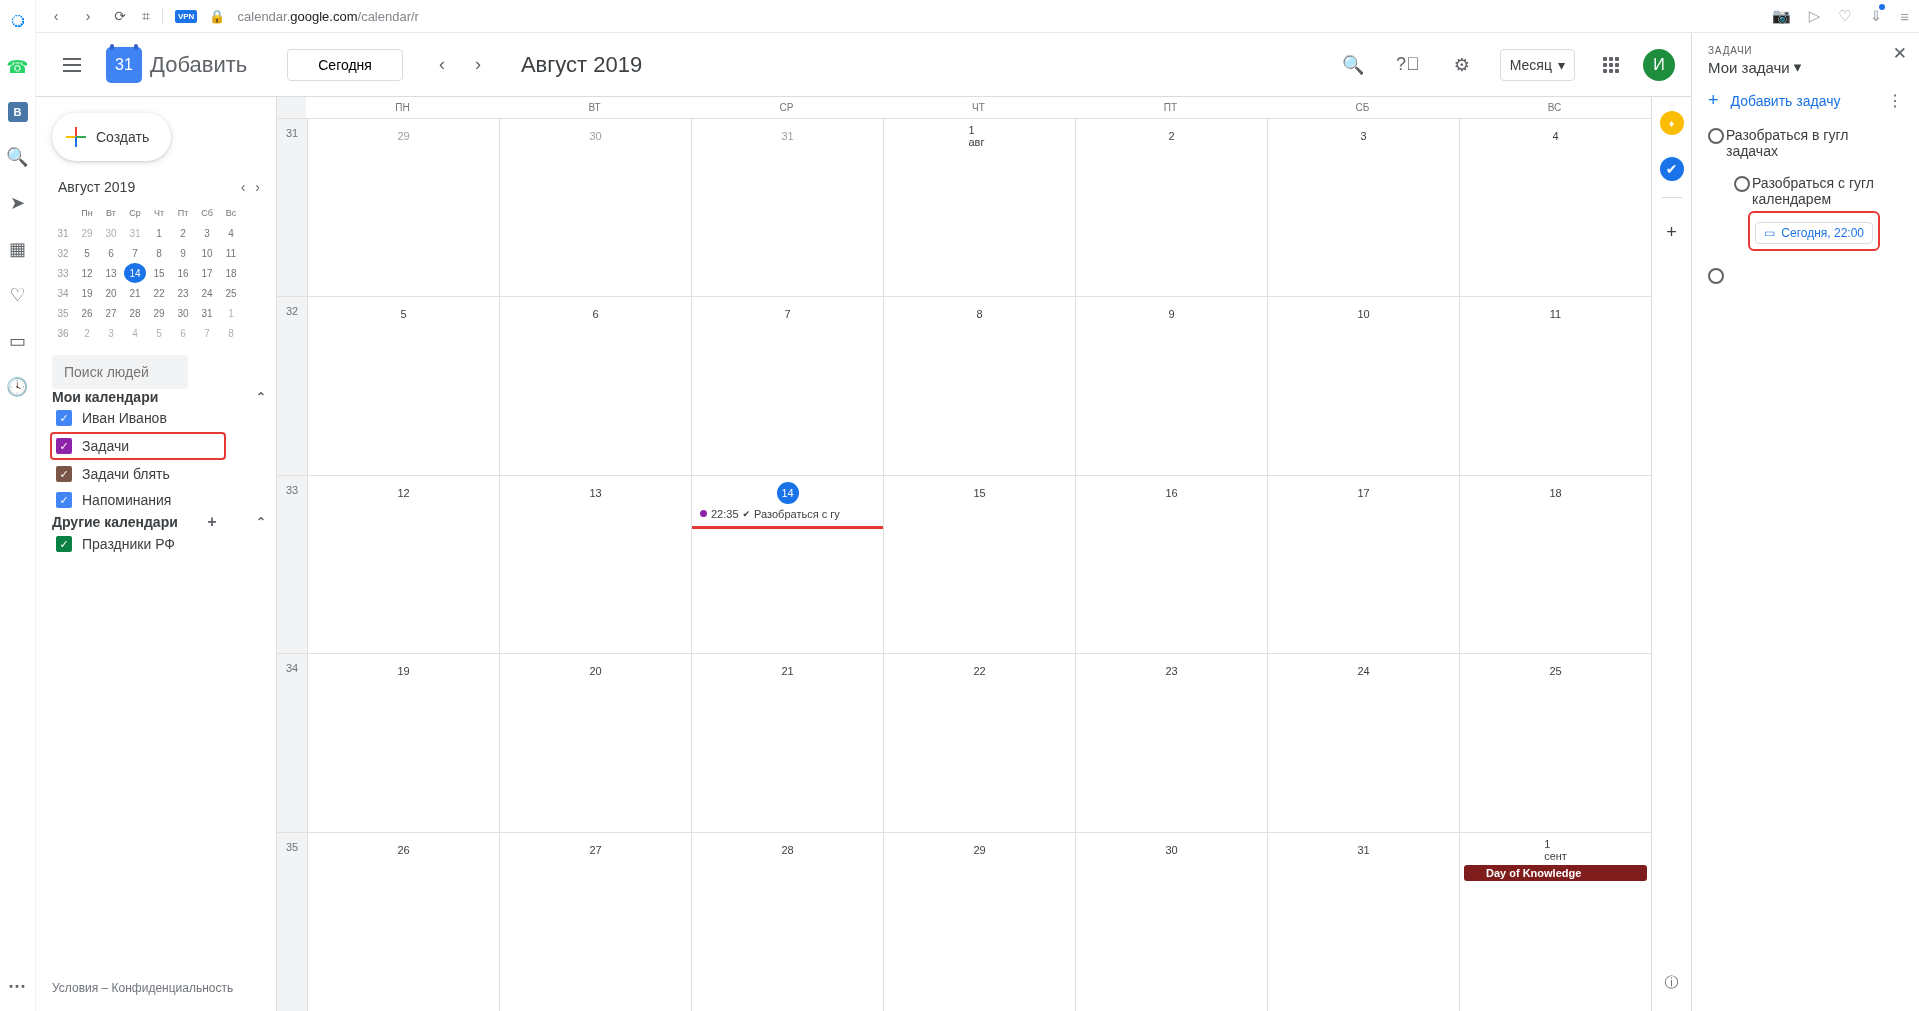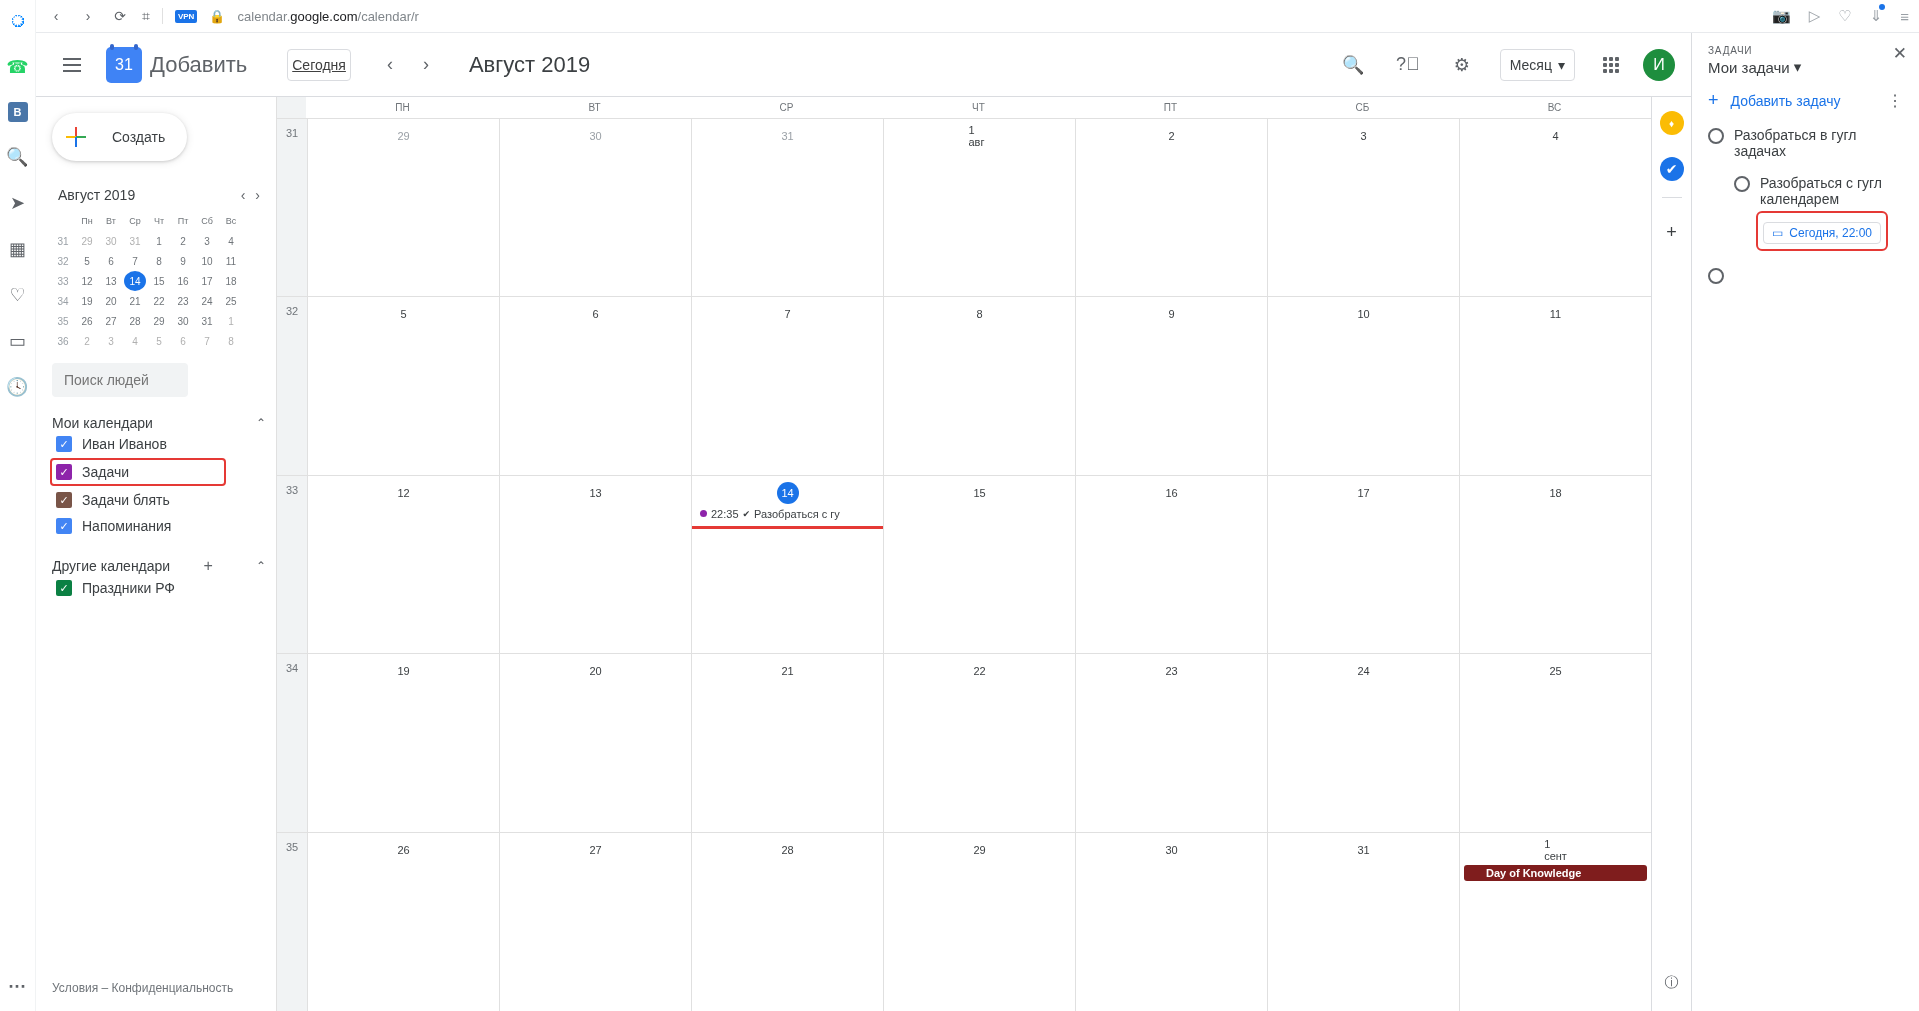--- a/index.html
+++ b/index.html
@@ -34,53 +34,53 @@
 
 .cal-header { height:64px; border-bottom:1px solid #dadce0; display:flex; align-items:center; padding:0 16px; gap:14px; }
 .menu-btn { width:40px; height:40px; display:flex; align-items:center; justify-content:center; color:#5f6368; }
 .menu-lines { display:flex; flex-direction:column; gap:4px; }
 .menu-lines span { width:18px; height:2px; background:#5f6368; }
 .logo-block { display:flex; align-items:center; gap:8px; }
 .logo-icon { width:36px; height:36px; background:#3f83f5; border-radius:5px; display:flex; align-items:center; justify-content:center; color:#fff; font-size:16px; font-weight:500; position:relative; }
 .logo-icon::before { content:''; position:absolute; top:-3px; left:4px; width:4px; height:6px; background:#3366cc; border-radius:2px; }
 .logo-icon::after { content:''; position:absolute; top:-3px; right:4px; width:4px; height:6px; background:#3366cc; border-radius:2px; }
 .logo-text { font-size:22px; color:#5f6368; }
-.today-btn { margin-left:26px; border:1px solid #dadce0; background:#fff; border-radius:4px; padding:7px 4px; font-size:14px; color:#404040;text-decoration:underline; }
+.today-btn { margin-left:26px; border:1px solid #dadce0; background:#fff; border-radius:4px; padding:7px 30px; font-size:14px; color:#000000; }
 .nav-arrows { display:flex; align-items:center; gap:6px; margin-left:10px; }
 .nav-arrows .arr { width:30px; height:30px; display:flex; align-items:center; justify-content:center; color:#5f6368; font-size:18px; border-radius:50%; }
 .current-range { margin-left:14px; font-size:22px; color:#3c4043; }
 .h-spacer { flex:1; }
 .h-icon { width:40px; height:40px; display:flex; align-items:center; justify-content:center; color:#5f6368; font-size:18px; }
 .view-select { border:1px solid #dadce0; border-radius:4px; padding:7px 9px; display:flex; align-items:center; gap:6px; font-size:14px; color:#3c4043; margin:0 4px; }
 .apps-grid { display:grid; grid-template-columns:repeat(3,4px); grid-template-rows:repeat(3,4px); gap:2px; margin:0 10px; }
 .apps-grid span { background:#5f6368; border-radius:1px; }
 .avatar { width:32px; height:32px; border-radius:50%; background:#1e8e3e; color:#fff; display:flex; align-items:center; justify-content:center; font-size:16px; }
 
 
 .cal-body { flex:1; display:flex; min-height:0; }
 .cal-sidebar { width:240px; padding:16px 10px 16px 16px; display:flex; flex-direction:column; font-size:14px; color:#3c4043; overflow:hidden; }
-.create-btn { align-self:flex-start; background:#fff; border:none; box-shadow:0 1px 3px rgba(0,0,0,0.15),0 1px 8px rgba(0,0,0,0.1); border-radius:24px; height:48px; padding:0 22px 0 14px; display:flex; align-items:center; gap:26px; font-size:14px; color:#3c4043; margin-bottom:26px; }
+.create-btn { align-self:flex-start; background:#fff; border:none; box-shadow:0 1px 3px rgba(0,0,0,0.15),0 1px 8px rgba(0,0,0,0.1); border-radius:24px; height:48px; padding:0 22px 0 14px; display:flex; align-items:center; gap:10px; font-size:14px; color:#3c4043; margin-bottom:18px; }
 .create-btn .plus { font-size:26px; font-weight:300; position:relative; width:20px; height:20px; }
 .create-btn .plus::before { content:''; position:absolute; left:9px; top:0; width:2px; height:10px; background:#ea4335; }
 .create-btn .plus::after  { content:''; position:absolute; left:9px; top:10px; width:2px; height:10px; background:#1a73e8; }
 .create-btn .plus .h1 { position:absolute; top:9px; left:0; width:10px; height:2px; background:#fbbc04; }
 .create-btn .plus .h2 { position:absolute; top:9px; left:10px; width:10px; height:2px; background:#34a853; }
 
 .mini-header { display:flex; align-items:center; justify-content:space-between; font-size:14px; color:#3c4043; padding:0 6px; }
 .mini-nav { display:flex; gap:10px; color:#5f6368; }
 .mini-cal { margin-top:8px; }
 .mini-row { display:grid; grid-template-columns:22px repeat(7,22px); gap:2px; }
 .mini-row > div { width:22px; height:20px; display:flex; align-items:center; justify-content:center; font-size:10px; color:#70757a; }
 .mini-row.body > div { font-size:10px; }
 .mini-row.body .wn { color:#9aa0a6; }
 .mini-row.body .today { background:#1a73e8; color:#fff; border-radius:50%; }
 .mini-row.body .dim { color:#b0b0b0; }
 .mini-row.head > div { font-size:9px; color:#70757a; }
 .search-people { margin-top:12px; width:136px; height:34px; background:#f1f3f4; border:none; border-radius:4px; padding:0 12px; font-size:14px; }
-.section-title { margin-top:18px; display:flex; align-items:center; font-size:14px; color:#3c4043; font-weight:400; }
+.section-title { display:flex; align-items:center; font-size:14px; color:#3c4043; font-weight:700; }
 .section-title .chev { margin-left:auto; font-size:12px; color:#5f6368; }
 .section-title .plus-more { margin-left:auto; font-size:16px; color:#5f6368; margin-right:10px; }
 .cal-item { display:flex; align-items:center; gap:10px; padding:5px 0 5px 4px; font-size:14px; color:#3c4043; }
 .cal-item.highlighted { border:2px solid #e53935; border-radius:4px; padding:4px 4px 4px 4px; margin:1px 40px 1px -2px; }
 .chk { width:16px; height:16px; border-radius:2px; display:flex; align-items:center; justify-content:center; color:#fff; font-size:11px; }
 .chk.blue{background:#4285f4;} .chk.purple{background:#8e24aa;} .chk.brown{background:#795548;} .chk.bluel{background:#4285f4;} .chk.green{background:#0b8043;}
 .footer-links { margin-top:auto; font-size:12px; color:#70757a; padding-top:12px; }
 
 
 .cal-grid { flex:1; min-width:0; display:flex; flex-direction:column; border-left:1px solid #e0e0e0; }
@@ -113,21 +113,21 @@
 
 
 .tasks-panel { width:228px; border-left:1px solid #dadce0; display:flex; flex-direction:column; }
 .tasks-header { padding:12px 16px 6px; position:relative; }
 .tasks-header .lbl { font-size:10px; letter-spacing:0.8px; color:#5f6368; }
 .tasks-header .title { font-size:15px; color:#3c4043; margin-top:2px; display:flex; align-items:center; gap:4px; }
 .tasks-header .close { position:absolute; top:10px; right:12px; color:#5f6368; font-size:17px; }
 .tasks-add { display:flex; align-items:center; gap:12px; padding:8px 16px; color:#1a73e8; font-size:14px; position:relative; }
 .tasks-add .plus-ico { font-size:18px; }
 .tasks-add .more { margin-left:auto; color:#5f6368; font-size:16px; }
-.task-item { display:flex; align-items:flex-start; gap:10px; padding:8px 16px; font-size:14px; color:#3c4043; }
+.task-item { display:flex; align-items:flex-start; gap:2px; padding:8px 16px; font-size:14px; color:#3c4043; }
 .task-item .circle { width:16px; height:16px; border-radius:50%; border:2px solid #5f6368; flex-shrink:0; margin-top:1px; }
 .task-sub { padding-left:42px; }
 .date-chip { display:inline-flex; align-items:center; gap:6px; border:1px solid #dadce0; border-radius:4px; padding:3px 8px; font-size:12px; color:#1a73e8; margin-top:4px; }
 .chip-highlight { border:2px solid #e53935; border-radius:6px; padding:5px; margin-top:4px; margin-left:-4px; display:inline-block; }
 </style>
 </head>
 <body>
 
 <div class="os-sidebar">
   <div class="os-icon messenger">✹</div>

